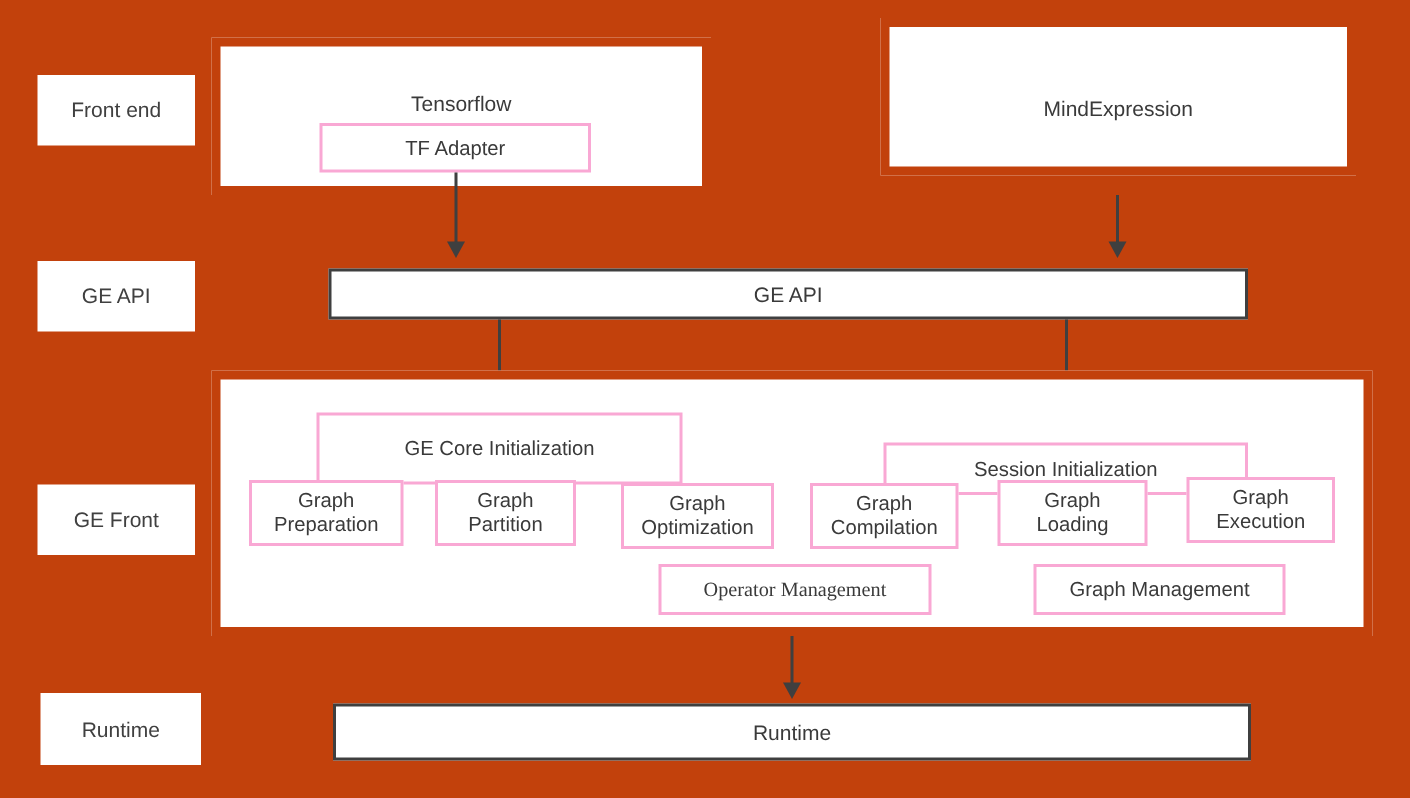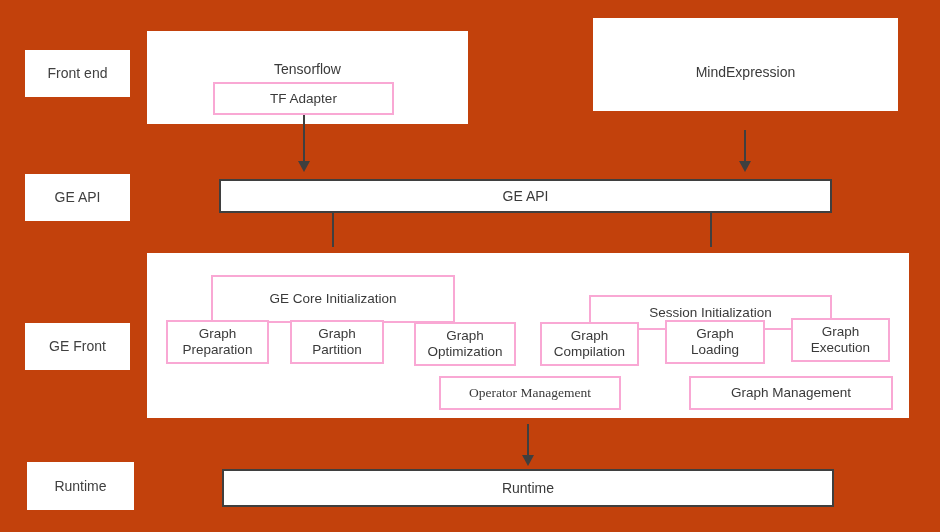--- a/index.html
+++ b/index.html
@@ -150,21 +150,21 @@
 Loading</span>
   </div>
   <div class="box node" style="left:791px; top:318px; width:99px; height:44px;">
     <span>Graph
 Execution</span>
   </div>
 
   <div class="box node" style="left:439px; top:376px; width:182px; height:34px;font-family:Liberation Serif, serif;">
     <span>Operator Management</span>
   </div>
-  <div class="box node" style="left:689px; top:376px; width:204px; height:34px;">
+  <div class="box node" style="left:689px; top:376px; width:168px; height:34px;">
     <span>Graph Management</span>
   </div>
 
   <div class="conn" style="left:527px; top:424px; height:34px;"></div>
   <div class="arrowhead" style="left:522px; top:455px;"></div>
 
   <div class="box bar" style="left:222px; top:469px; width:612px; height:38px;">
     <span>Runtime</span>
   </div>
 

